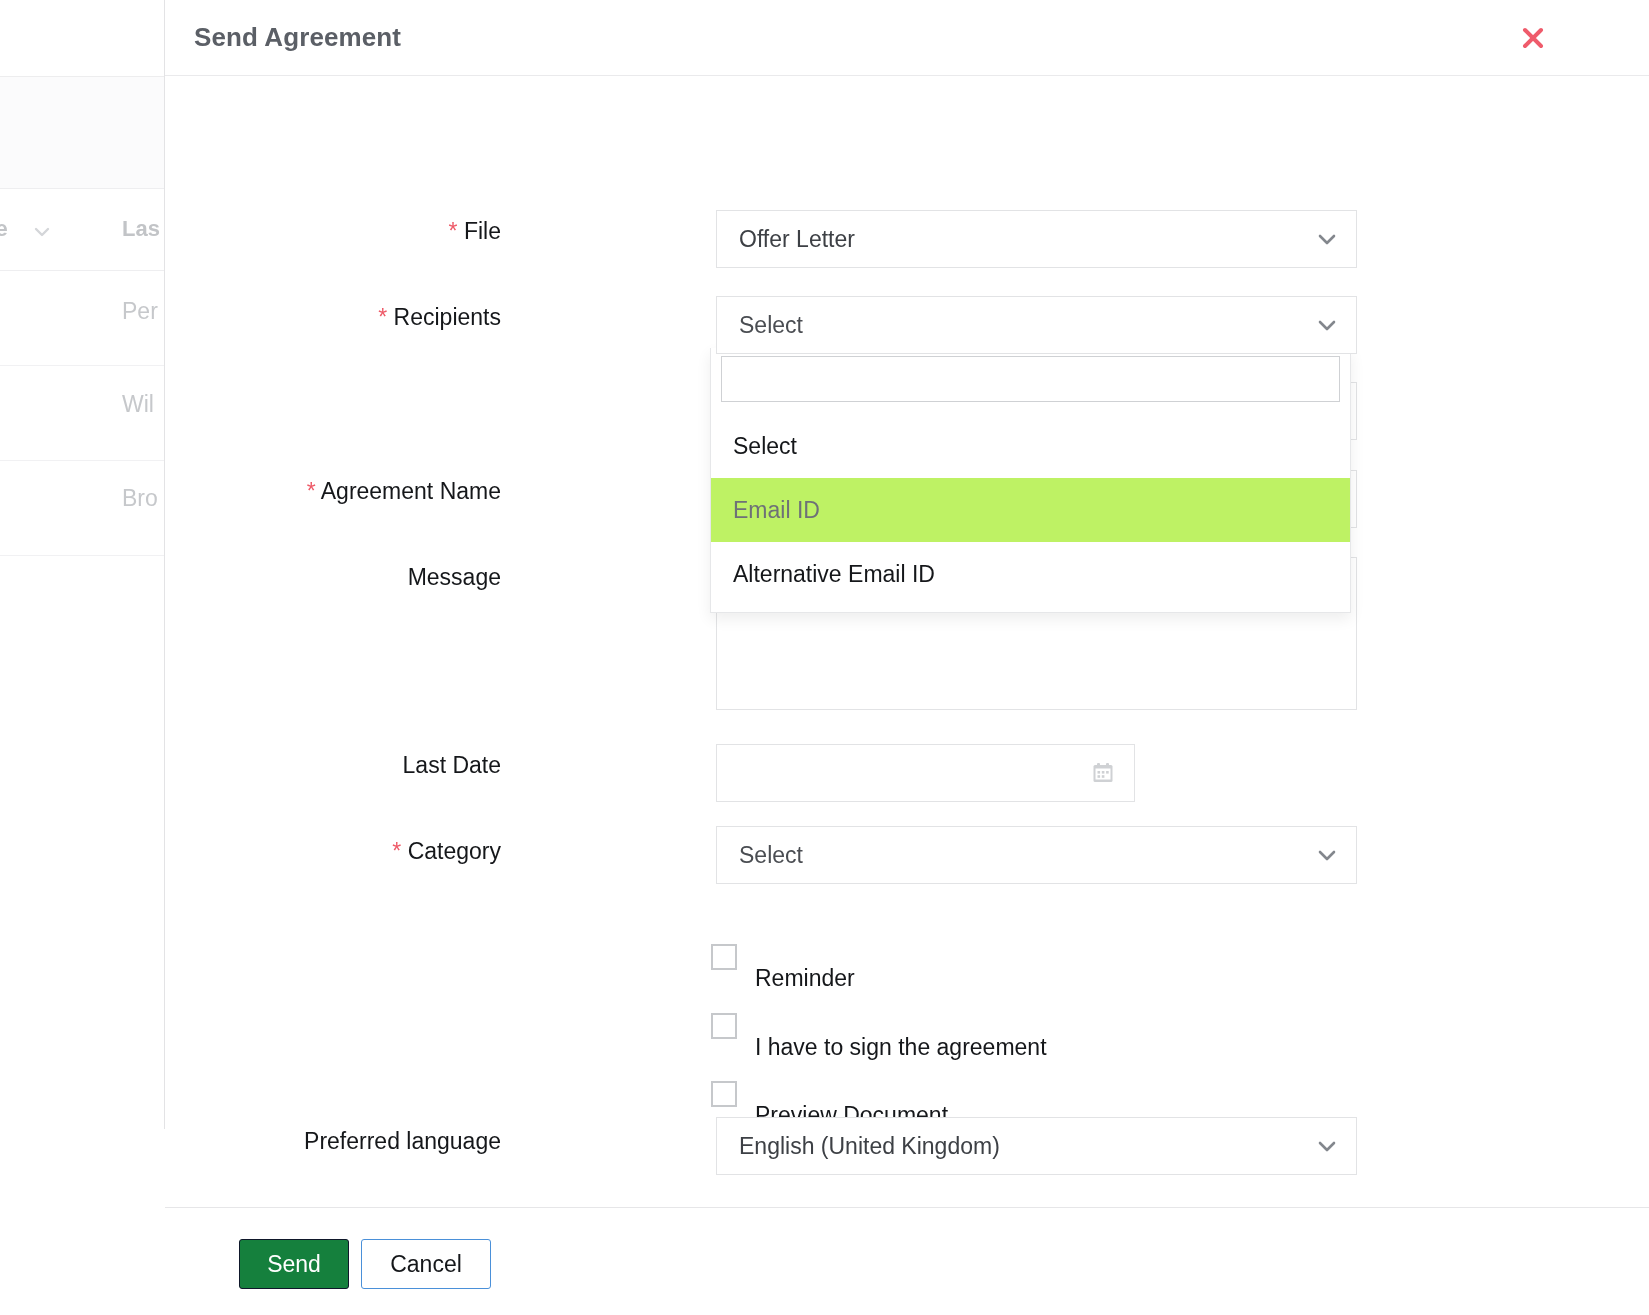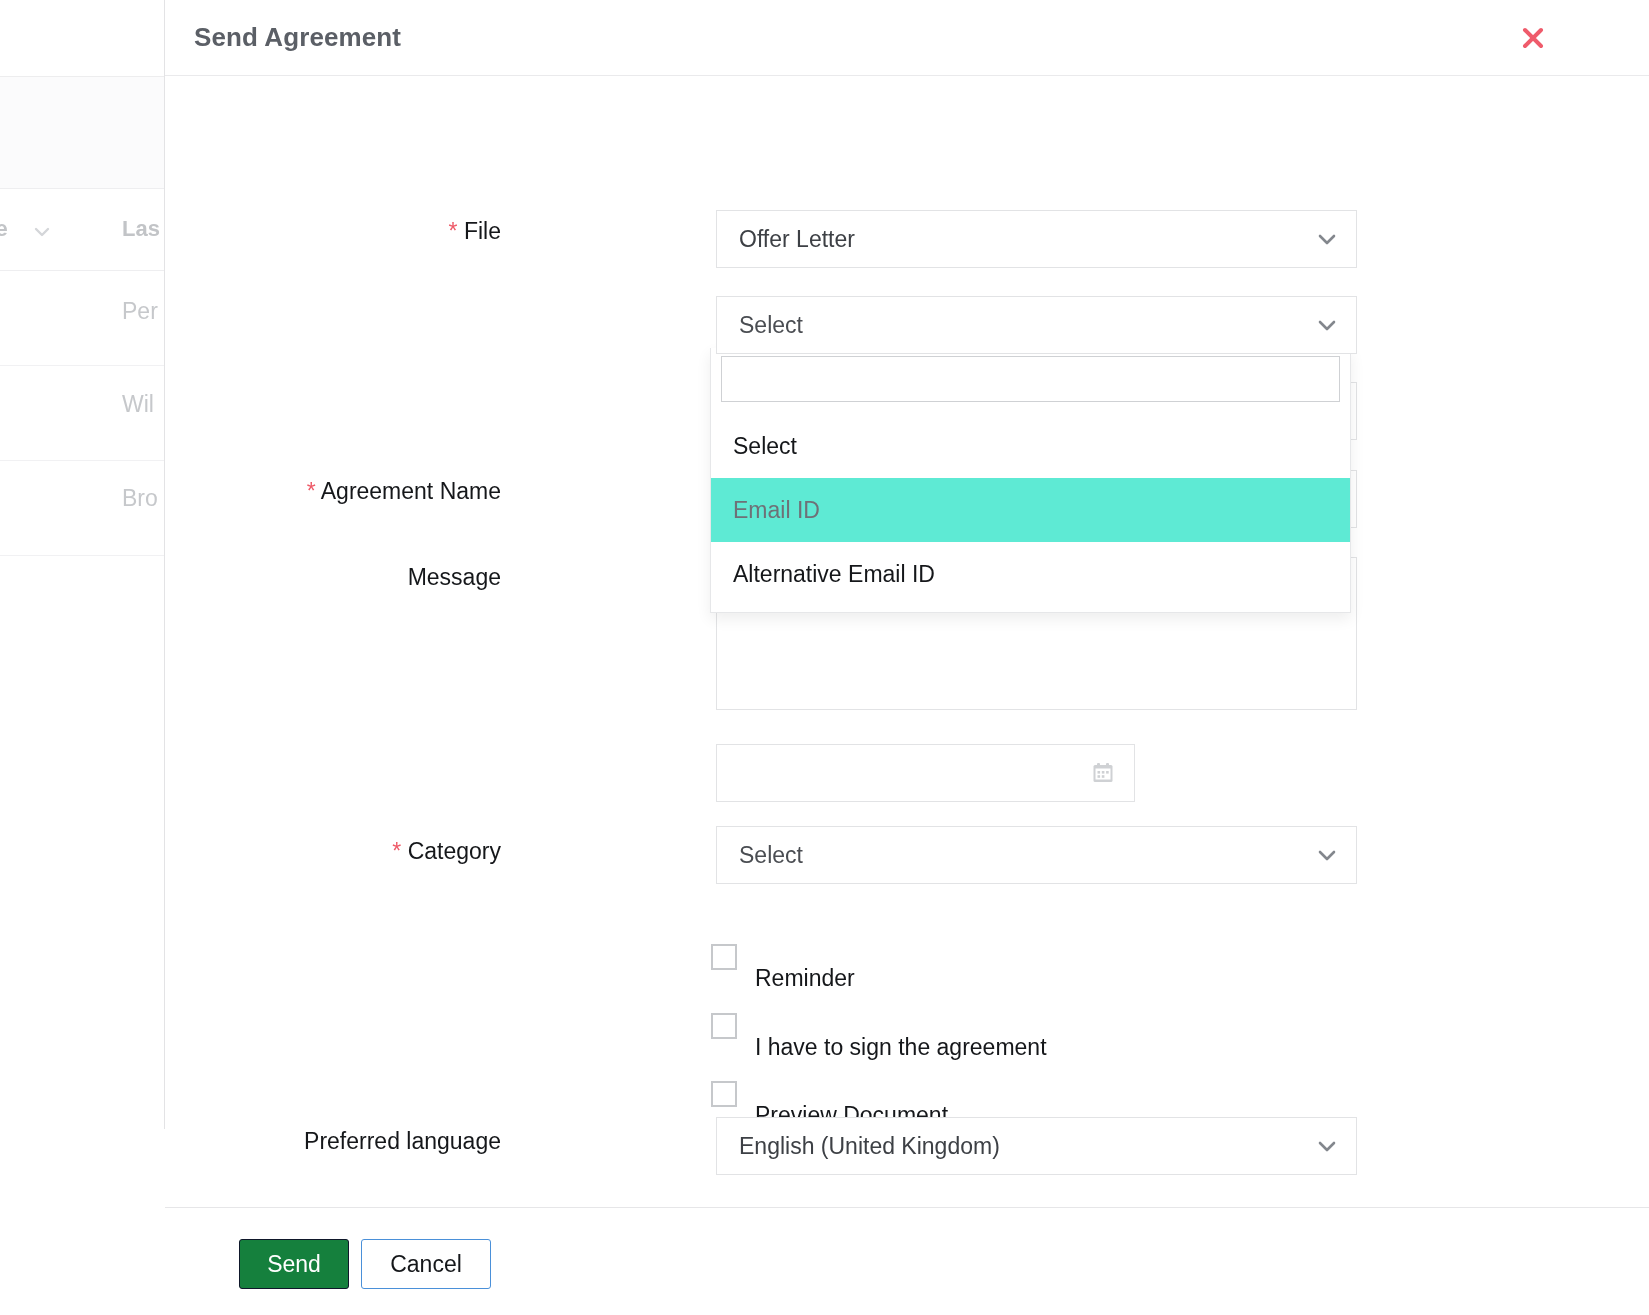--- a/index.html
+++ b/index.html
@@ -129,21 +129,21 @@
   .dd-search {
     width: 100%; height: 46px;
     border: 1px solid #cfd1d4; background: #ffffff;
     font-size: 22px; color: #18191c; padding: 0 10px;
     font-family: "Liberation Sans", sans-serif; outline: none;
   }
   .dd-opt {
     height: 64px; display: flex; align-items: center;
     padding: 0 22px; font-size: 23px; color: #15171a; cursor: pointer;
   }
-  .dd-opt.hl { background: #5eead4; color: #6e7177; text-align: center; }
+  .dd-opt.hl { background: #bef264; color: #6e7177; text-align: center; }
 
   
   .cb-row { position: absolute; display: flex; align-items: center; }
   .cb {
     width: 26px; height: 26px; border: 2px solid #c6c8cb; background: #ffffff;
     cursor: pointer; flex: none;
   }
   .cb-label {
     margin-left: 18px; font-size: 23px; color: #15171a; white-space: nowrap; margin-top: 43px;
   }
@@ -213,20 +213,21 @@
         <div class="sel-box">
           <span>Offer Letter</span>
           <span class="chev">
             <svg width="22" height="22" viewBox="0 0 22 22">
                 <path d="M4 8 L11 15 L18 8" fill="none" stroke="#83878d" stroke-width="2.6" stroke-linecap="round" stroke-linejoin="round"></path>
               </svg>
           </span>
         </div>
       </div>
 
+      <div class="f-label" style="top:228px"><span class="req">*</span> <span>Recipients</span></div>
       <div class="ctl" style="left:545px; top:220px; width:641px; z-index:41;">
         <div class="sel-box placeholder">
           <span>Select</span>
           <span class="chev">
             <svg width="22" height="22" viewBox="0 0 22 22">
                 <path d="M4 8 L11 15 L18 8" fill="none" stroke="#83878d" stroke-width="2.6" stroke-linecap="round" stroke-linejoin="round"></path>
               </svg>
           </span>
         </div>
       </div>
@@ -247,20 +248,21 @@
 
       <div class="dd-panel">
         <div class="dd-search-wrap">
           <input class="dd-search" autofocus="" placeholder="" style="">
         </div>
         <div class="dd-opt">Select</div>
         <div class="dd-opt hl">Email ID</div>
         <div class="dd-opt">Alternative Email ID</div>
       </div>
 
+      <div class="f-label" style="top:676px"><span>Last Date</span></div>
       <div class="ctl" style="left:545px; top:668px; width:419px;">
         <div class="date-box">
           <span class="cal">
             <svg width="26" height="26" viewBox="0 0 26 26">
               <rect x="3.5" y="5" width="19" height="17" rx="1.5" fill="#cfd1d4"></rect>
               <rect x="5.5" y="8.5" width="15" height="11" fill="#ffffff"></rect>
               <rect x="7" y="3" width="3" height="4" rx="1" fill="#cfd1d4"></rect>
               <rect x="16" y="3" width="3" height="4" rx="1" fill="#cfd1d4"></rect>
               <rect x="7.5" y="11" width="2.6" height="2.6" fill="#cfd1d4"></rect>
               <rect x="11.8" y="11" width="2.6" height="2.6" fill="#cfd1d4"></rect>

